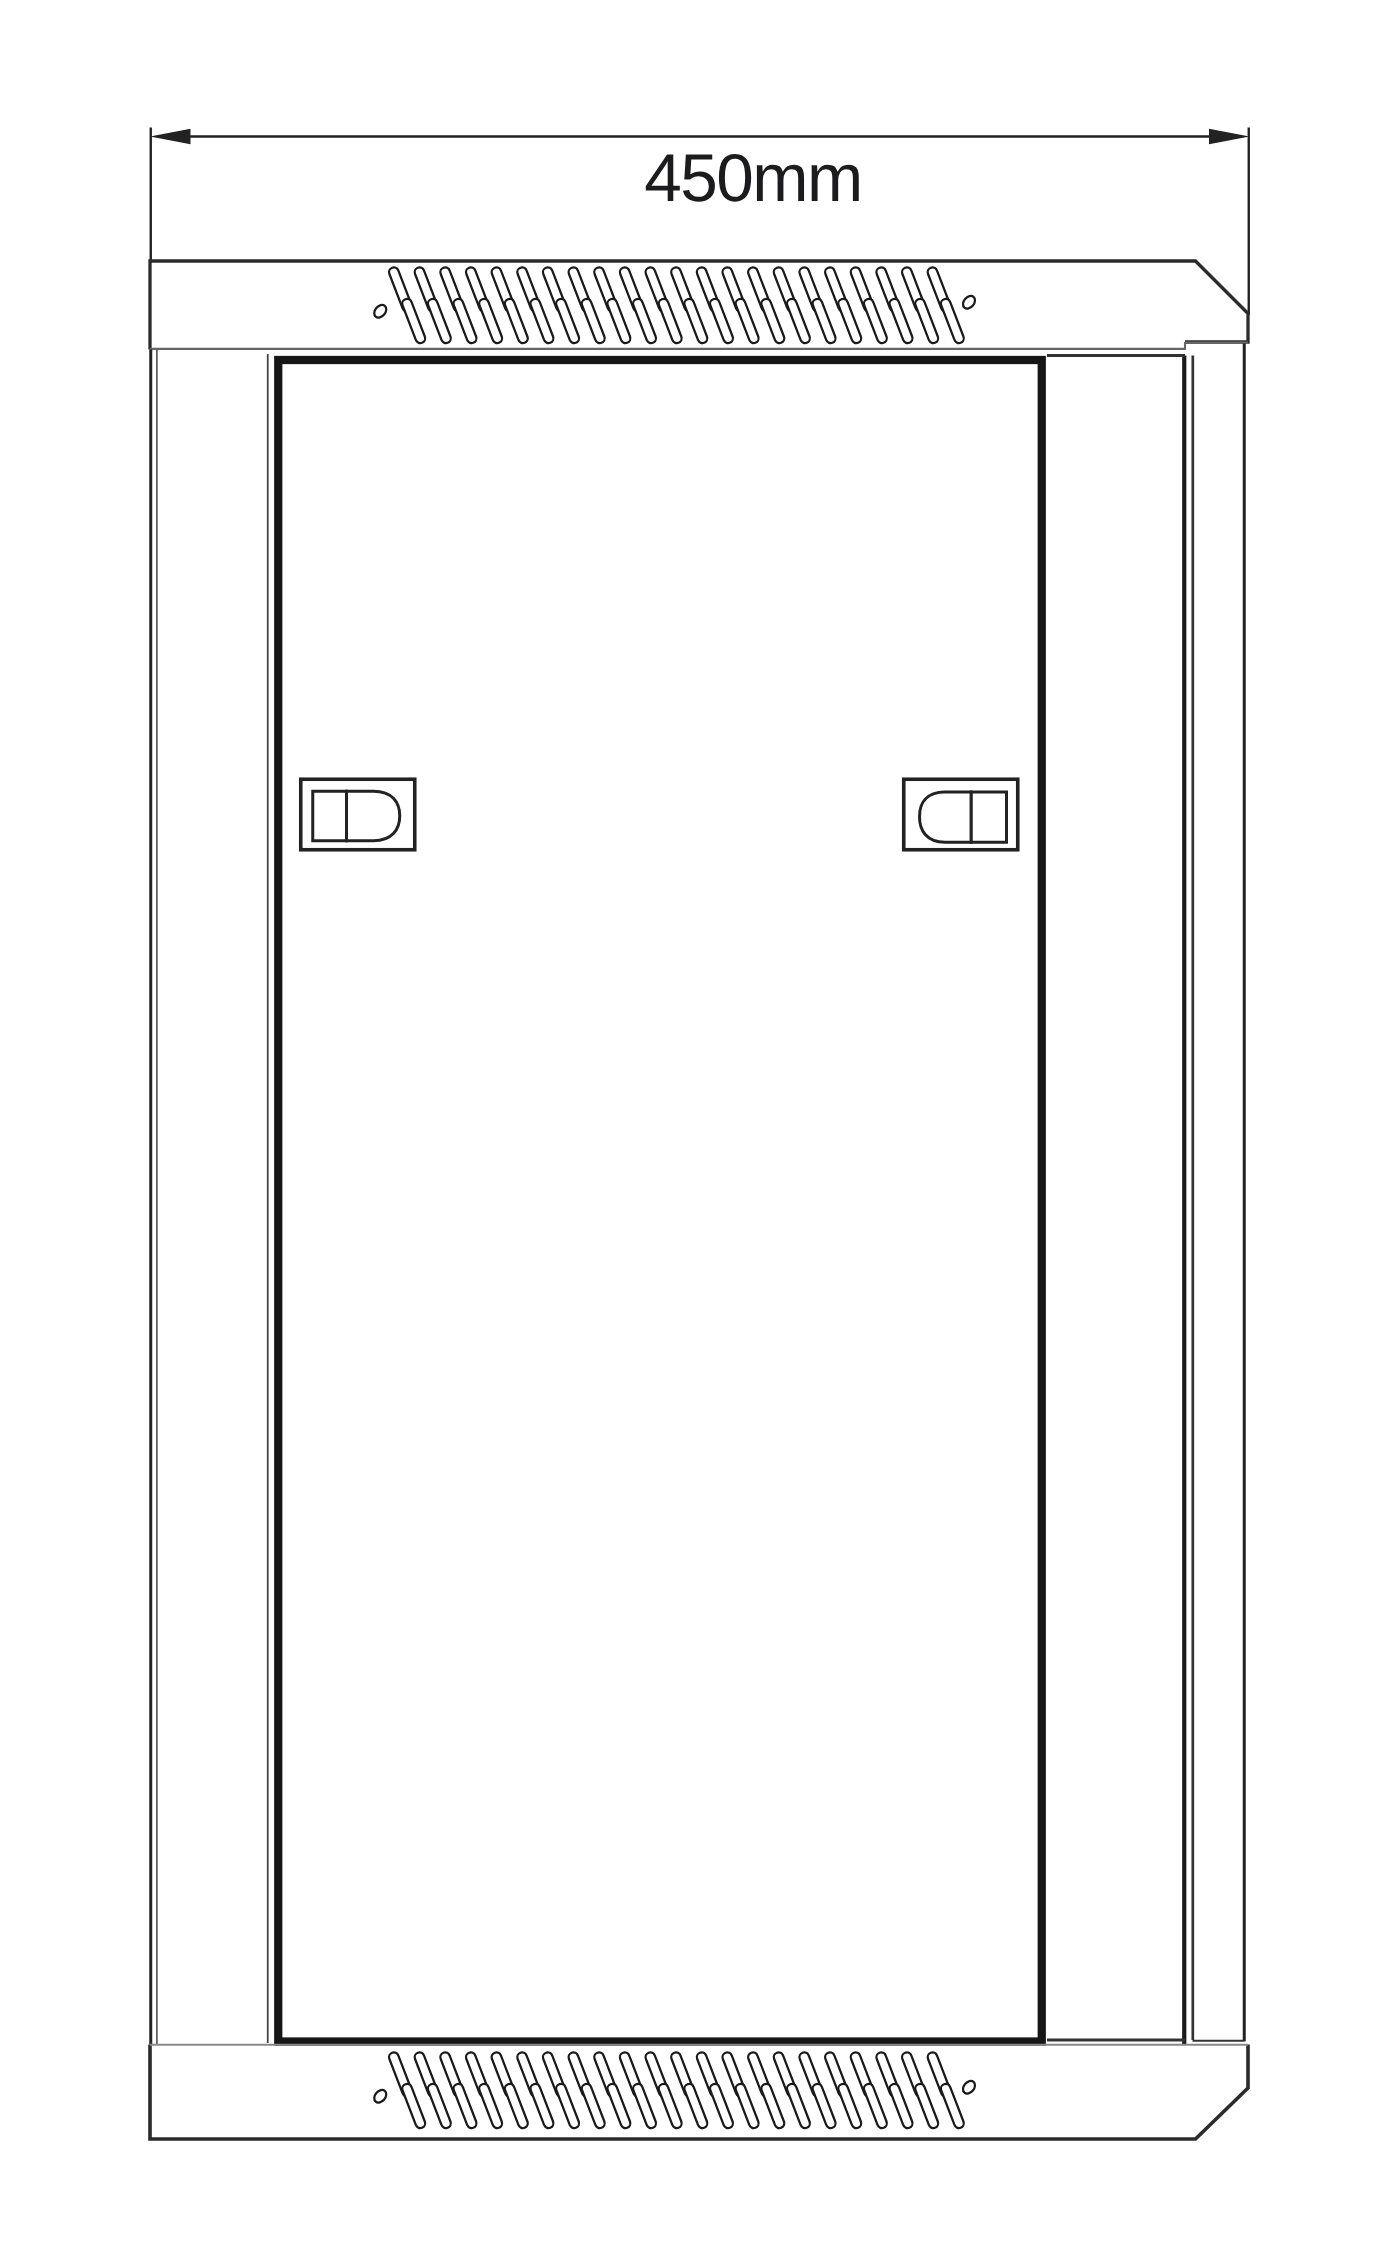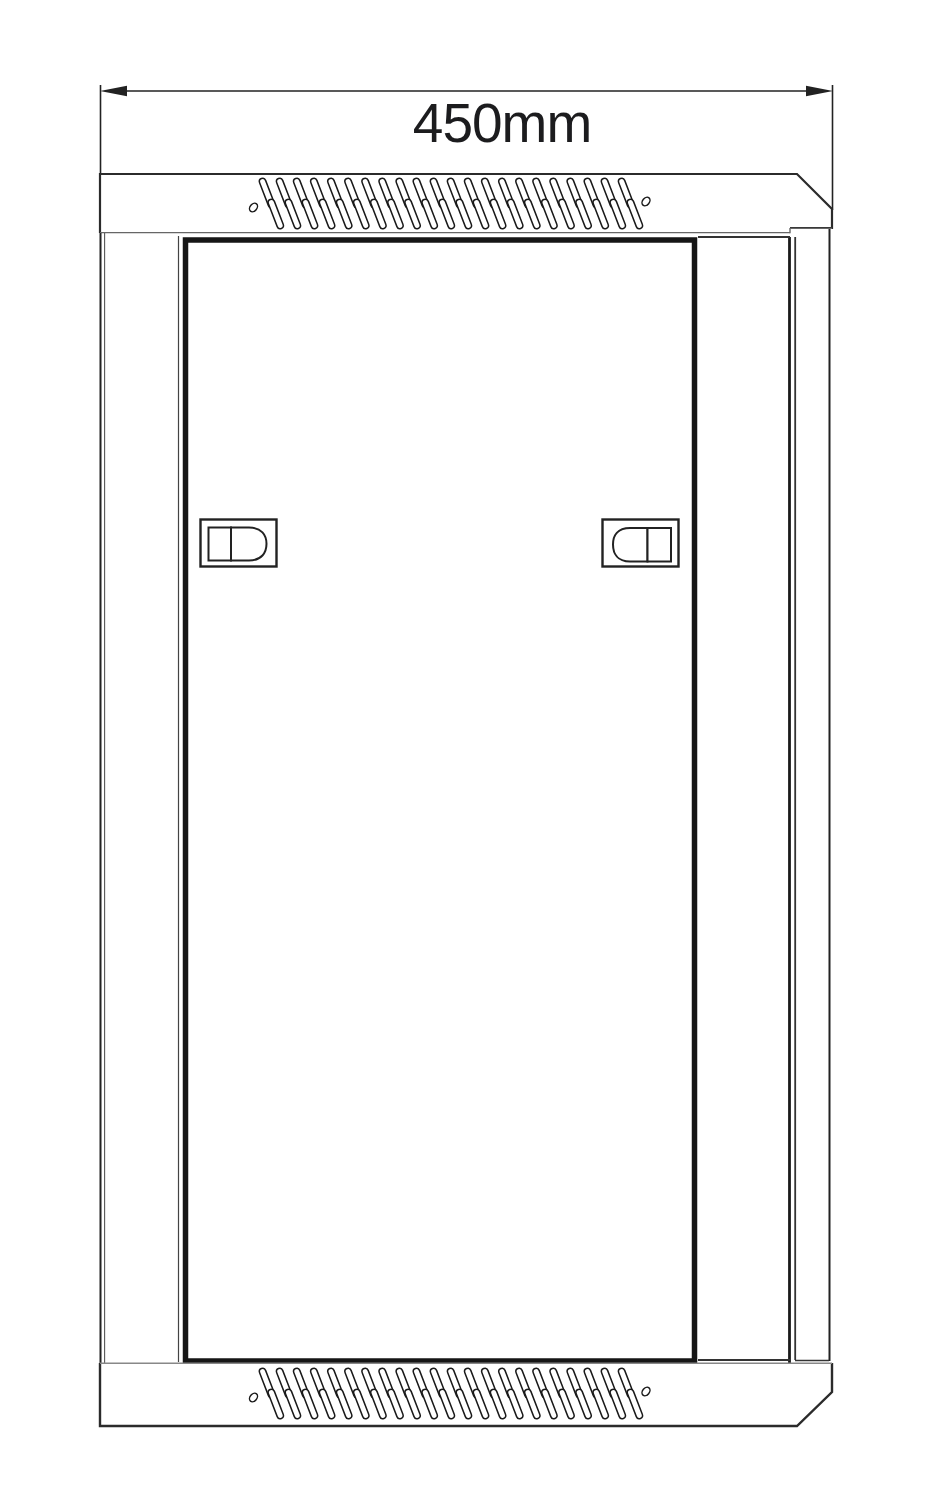--- a/index.html
+++ b/index.html
@@ -8,21 +8,21 @@
     width:931px;height:1500px;
     background:#ffffff;
     overflow:hidden;
     font-family:"Liberation Sans", sans-serif;
   }
   .canvas svg{position:absolute;left:0;top:0;}
   .dim-label{
     position:absolute;
     left:100px;top:96px;width:804px;
     text-align:center;
-    font-size:55px;
+    font-size:45px;
     line-height:1;
     letter-spacing:-1px;
     color:#1c1c1e;
     user-select:none;
   }
 </style>
 </head>
 <body>
 
 <div class="canvas">

